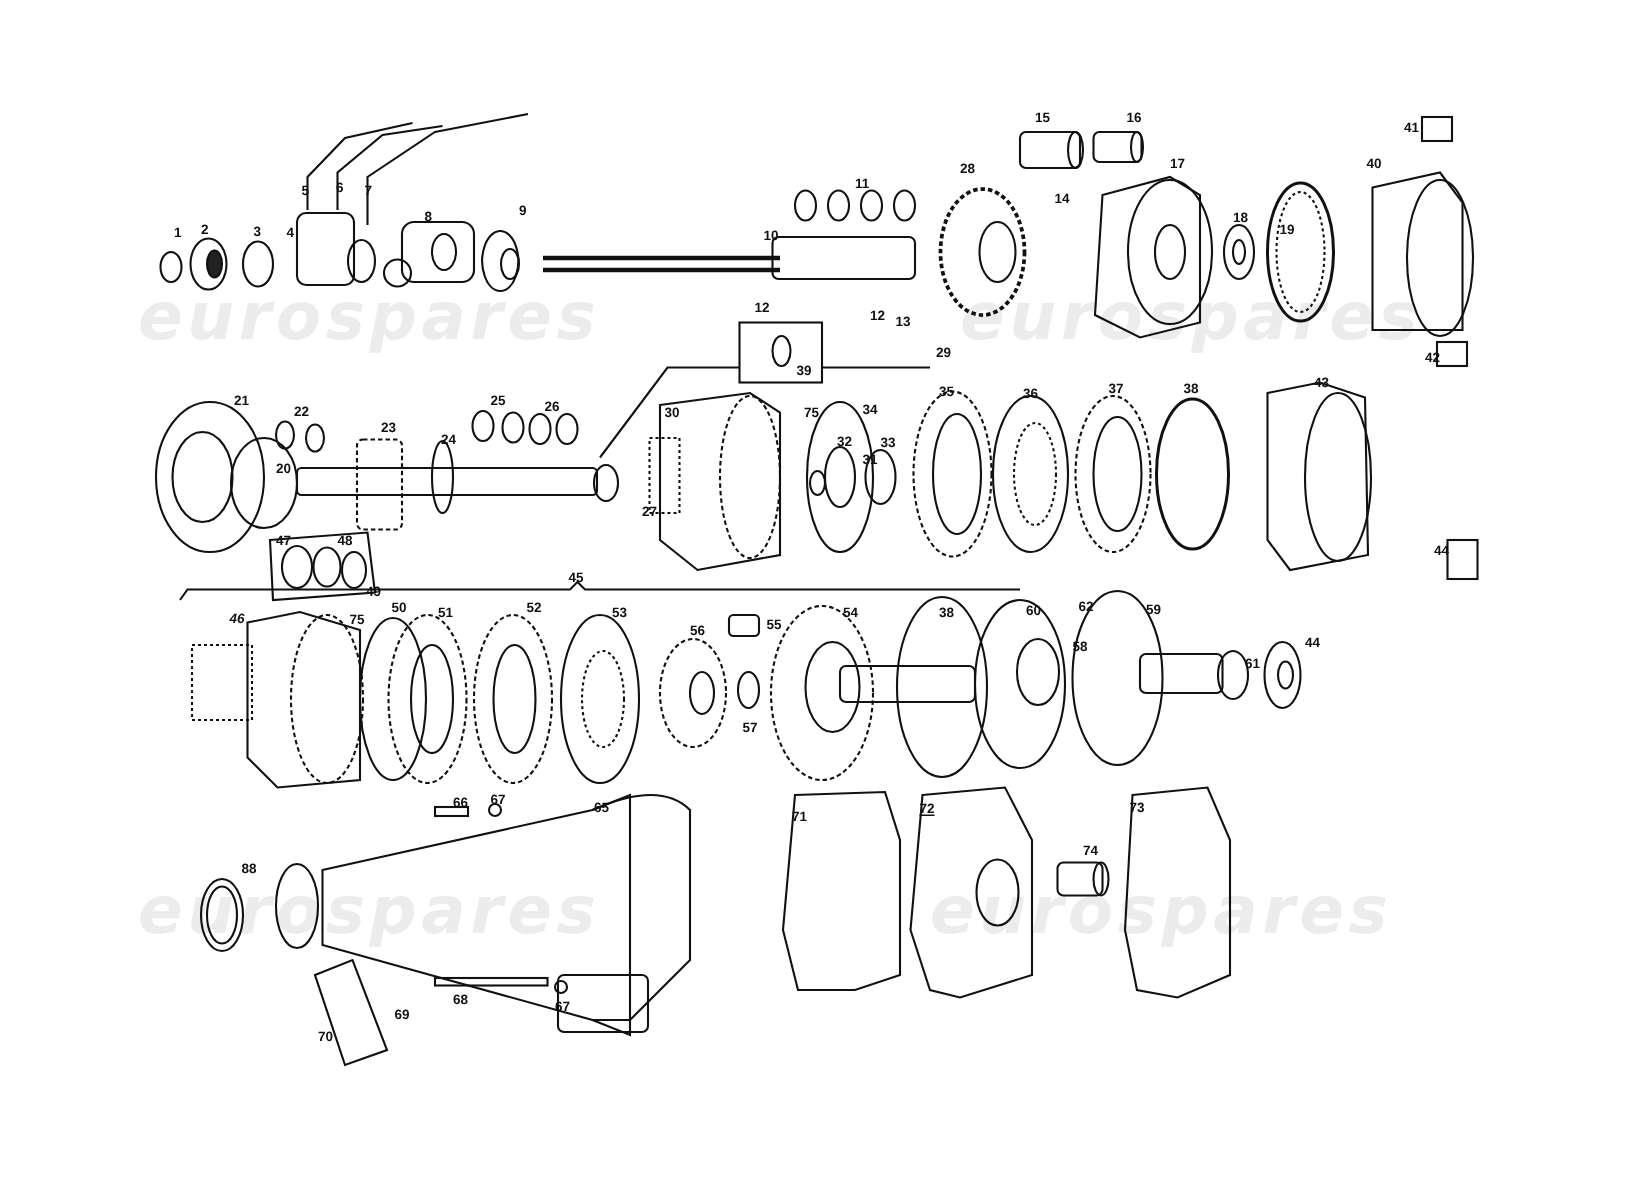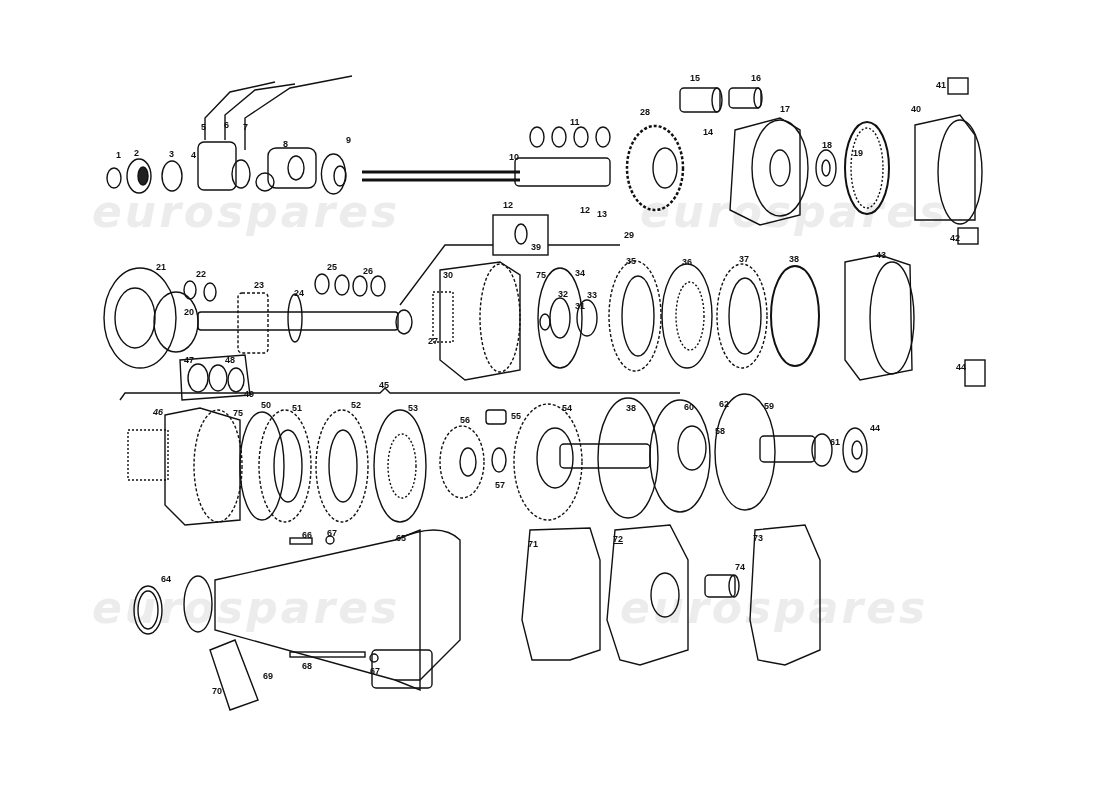--- a/index.html
+++ b/index.html
@@ -212,28 +212,28 @@
   <div class="lbl" style="left:562px;top:403px;">54</div>
   <div class="lbl" style="left:511px;top:411px;">55</div>
   <div class="lbl" style="left:460px;top:415px;">56</div>
   <div class="lbl" style="left:495px;top:480px;">57</div>
   <div class="lbl" style="left:703px;top:426px;padding-left:12px;">58</div>
   <div class="lbl" style="left:764px;top:401px;">59</div>
   <div class="lbl" style="left:684px;top:402px;">60</div>
   <div class="lbl" style="left:830px;top:437px;">61</div>
   <div class="lbl" style="left:719px;top:399px;">62</div>
   <div class="lbl" style="left:870px;top:423px;">44</div>
-  <div class="lbl" style="left:161px;top:574px;">64</div>
+  <div class="lbl" style="left:161px;top:574px;">88</div>
   <div class="lbl" style="left:396px;top:533px;">65</div>
   <div class="lbl" style="left:302px;top:530px;">66</div>
   <div class="lbl" style="left:327px;top:528px;">67</div>
   <div class="lbl" style="left:370px;top:666px;">67</div>
   <div class="lbl" style="left:302px;top:661px;">68</div>
   <div class="lbl" style="left:263px;top:671px;">69</div>
   <div class="lbl" style="left:212px;top:686px;">70</div>
   <div class="lbl" style="left:528px;top:539px;">71</div>
   <div class="lbl" style="left:613px;top:534px;text-decoration:underline;">72</div>
   <div class="lbl" style="left:753px;top:533px;">73</div>
-  <div class="lbl" style="left:722px;top:562px;margin-left:13px;">74</div>
+  <div class="lbl" style="left:722px;top:562px;">74</div>
   <div class="lbl" style="left:536px;top:270px;">75</div>
   <div class="lbl" style="left:233px;top:408px;">75</div>
   <div class="lbl" style="left:626px;top:403px;">38</div>
 </div>
 
 </body></html>

